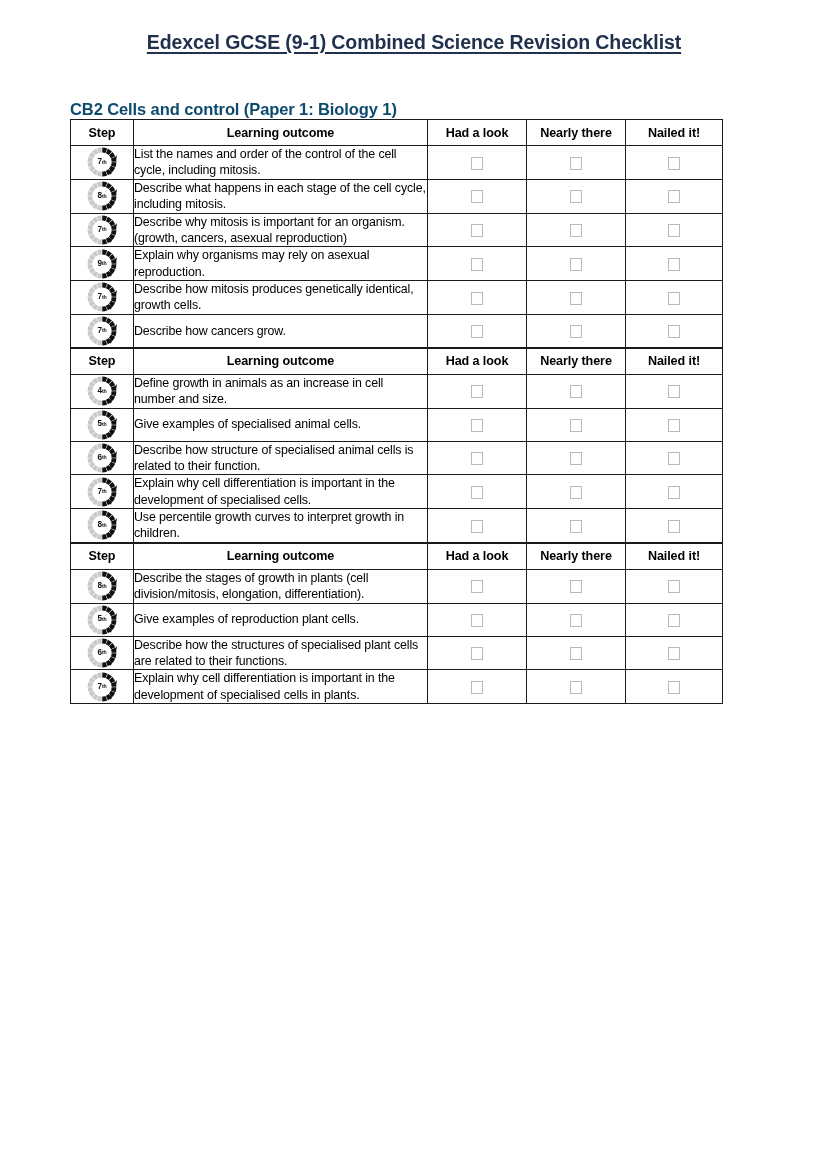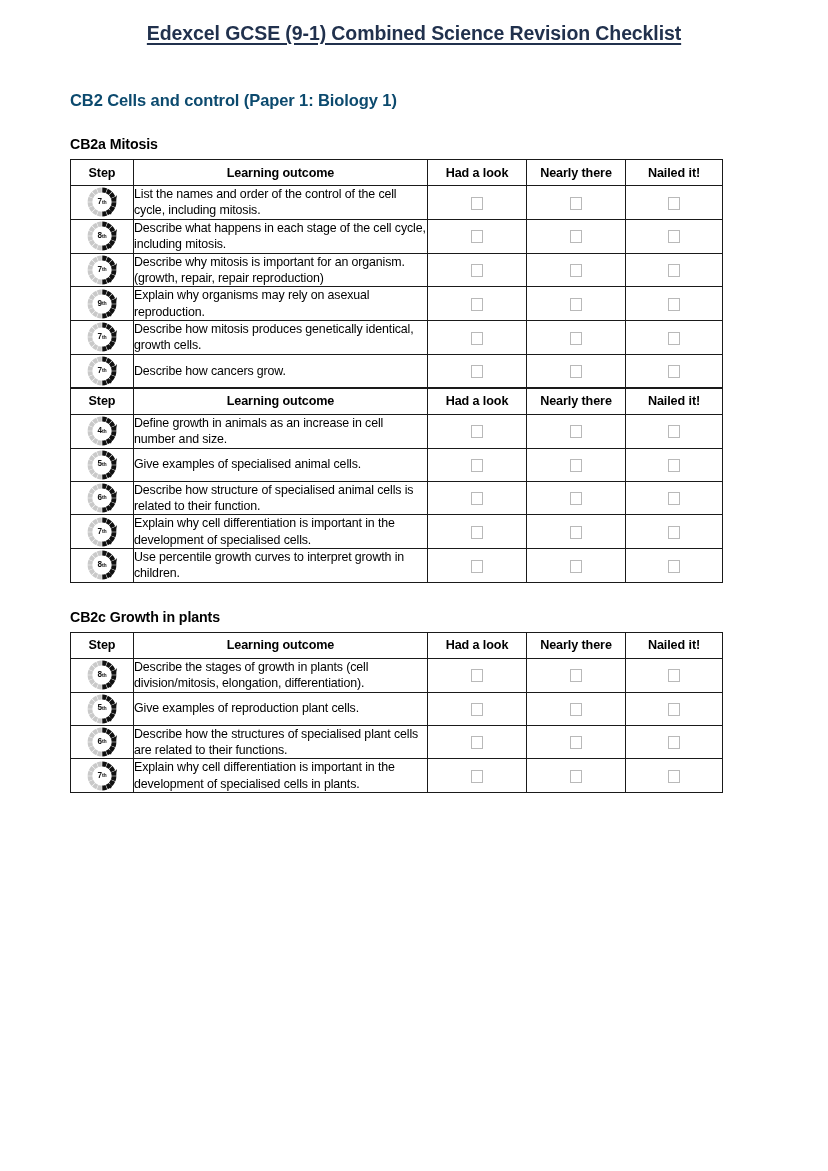--- a/index.html
+++ b/index.html
@@ -22,21 +22,21 @@
     padding: 0;
   }
 
   
   .doc-title {
     text-align: center;
     font-size: 19.5px;
     font-weight: bold;
     color: #21314d;
     letter-spacing: -0.1px;
-    padding-top: 22px;
+    padding-top: 31px;
     padding-bottom: 0;
   }
   .doc-title span.t {
     text-decoration: underline;
     text-underline-offset: 3px;
     text-decoration-thickness: 1.6px;
   }
 
   
   .section-heading {
@@ -144,21 +144,20 @@
 
 <div class="page">
 
   <div class="doc-title">
     <span class="t">Edexcel GCSE (9-1) Combined Science Revision Checklist</span>
   </div>
 
   <div class="section-heading">CB2 Cells and control (Paper 1: Biology 1)</div>
 
   <div id="topics-root">
-      <div class="sub-heading">CB2a Mitosis</div>
       <table class="checklist">
         <colgroup>
           <col class="c-step">
           <col class="c-out">
           <col class="c-had">
           <col class="c-near">
           <col class="c-nail">
         </colgroup>
         <thead>
           <tr>
@@ -236,21 +235,21 @@
                   <path d="M 10.188947732525586 29.17541921703748 A 14.4 14.4 0 0 1 6.051293280493244 26.41072690109779 L 9.367528853662163 22.940484600731857 A 9.6 9.6 0 0 0 12.125965155017058 24.783612811358317 Z" fill="#c9c9c9"></path>
                   <path d="M 5.589273098902215 25.94870671950676 A 14.4 14.4 0 0 1 2.8245807829625242 21.811052267474423 L 7.216387188641685 19.874034844982948 A 9.6 9.6 0 0 0 9.059515399268143 22.63247114633784 Z" fill="#c9c9c9"></path>
                   <path d="M 2.574537262496623 21.207393809182125 A 14.4 14.4 0 0 1 1.6037064257531437 16.326697603448057 L 6.402470950502096 16.217798402298705 A 9.6 9.6 0 0 0 7.049691508331083 19.471595872788082 Z" fill="#c9c9c9"></path>
                   <path d="M 1.6037064257531437 15.673302396551945 A 14.4 14.4 0 0 1 2.5745372624966247 10.792606190817871 L 7.049691508331083 12.528404127211914 A 9.6 9.6 0 0 0 6.402470950502096 15.782201597701297 Z" fill="#c9c9c9"></path>
                   <path d="M 2.8245807829625225 10.188947732525587 A 14.4 14.4 0 0 1 5.589273098902213 6.051293280493244 L 9.059515399268143 9.367528853662163 A 9.6 9.6 0 0 0 7.216387188641681 12.125965155017058 Z" fill="#c9c9c9"></path>
                   <path d="M 6.051293280493242 5.589273098902215 A 14.4 14.4 0 0 1 10.188947732525582 2.8245807829625242 L 12.125965155017056 7.216387188641683 A 9.6 9.6 0 0 0 9.367528853662161 9.059515399268143 Z" fill="#c9c9c9"></path>
                   <path d="M 10.792606190817867 2.5745372624966265 A 14.4 14.4 0 0 1 15.673302396551941 1.6037064257531437 L 15.782201597701293 6.402470950502096 A 9.6 9.6 0 0 0 12.528404127211912 7.049691508331085 Z" fill="#c9c9c9"></path>
                   <path d="M 20.5 26.5 L 26.5 23.0 L 25.0 28.5 Z" fill="#111111"></path>
                   <path d="M 27.0 13.5 L 31.0 9.0 L 30.0 15.0 Z" fill="#111111"></path>
                 </svg><span class="dial-label">7<sup>th</sup></span></span></td>
-            <td class="outcome-cell">Describe why mitosis is important for an organism. (growth, repair, repair reproduction)</td>
+            <td class="outcome-cell">Describe why mitosis is important for an organism. (growth, cancers, asexual reproduction)</td>
             <td class="check-cell"><span class="checkbox"></span></td>
             <td class="check-cell"><span class="checkbox"></span></td>
             <td class="check-cell"><span class="checkbox"></span></td>
           </tr>
           <tr>
             <td class="step-cell"><span class="step-dial"><svg width="32" height="32" viewBox="0 0 32 32">
                   <path d="M 16.32669760344805 1.6037064257531437 A 14.4 14.4 0 0 1 21.20739380918213 2.5745372624966247 L 19.471595872788086 7.049691508331083 A 9.6 9.6 0 0 0 16.2177984022987 6.402470950502096 Z" fill="#111111"></path>
                   <path d="M 21.811052267474416 2.8245807829625225 A 14.4 14.4 0 0 1 25.94870671950676 5.589273098902218 L 22.632471146337842 9.059515399268147 A 9.6 9.6 0 0 0 19.874034844982944 7.216387188641681 Z" fill="#111111"></path>
                   <path d="M 26.41072690109778 6.051293280493239 A 14.4 14.4 0 0 1 29.17541921703748 10.188947732525584 L 24.783612811358317 12.125965155017056 A 9.6 9.6 0 0 0 22.940484600731853 9.367528853662158 Z" fill="#111111"></path>
                   <path d="M 29.425462737503373 10.792606190817871 A 14.4 14.4 0 0 1 30.396293574246855 15.673302396551948 L 25.597529049497904 15.782201597701299 A 9.6 9.6 0 0 0 24.950308491668917 12.528404127211914 Z" fill="#111111"></path>
@@ -471,21 +470,20 @@
                   <path d="M 20.5 26.5 L 26.5 23.0 L 25.0 28.5 Z" fill="#111111"></path>
                   <path d="M 27.0 13.5 L 31.0 9.0 L 30.0 15.0 Z" fill="#111111"></path>
                 </svg><span class="dial-label">8<sup>th</sup></span></span></td>
             <td class="outcome-cell">Use percentile growth curves to interpret growth in children.</td>
             <td class="check-cell"><span class="checkbox"></span></td>
             <td class="check-cell"><span class="checkbox"></span></td>
             <td class="check-cell"><span class="checkbox"></span></td>
           </tr>
         </tbody>
       </table>
-      <div class="sub-heading">CB2c Growth in plants</div>
       <table class="checklist">
         <colgroup>
           <col class="c-step">
           <col class="c-out">
           <col class="c-had">
           <col class="c-near">
           <col class="c-nail">
         </colgroup>
         <thead>
           <tr>

